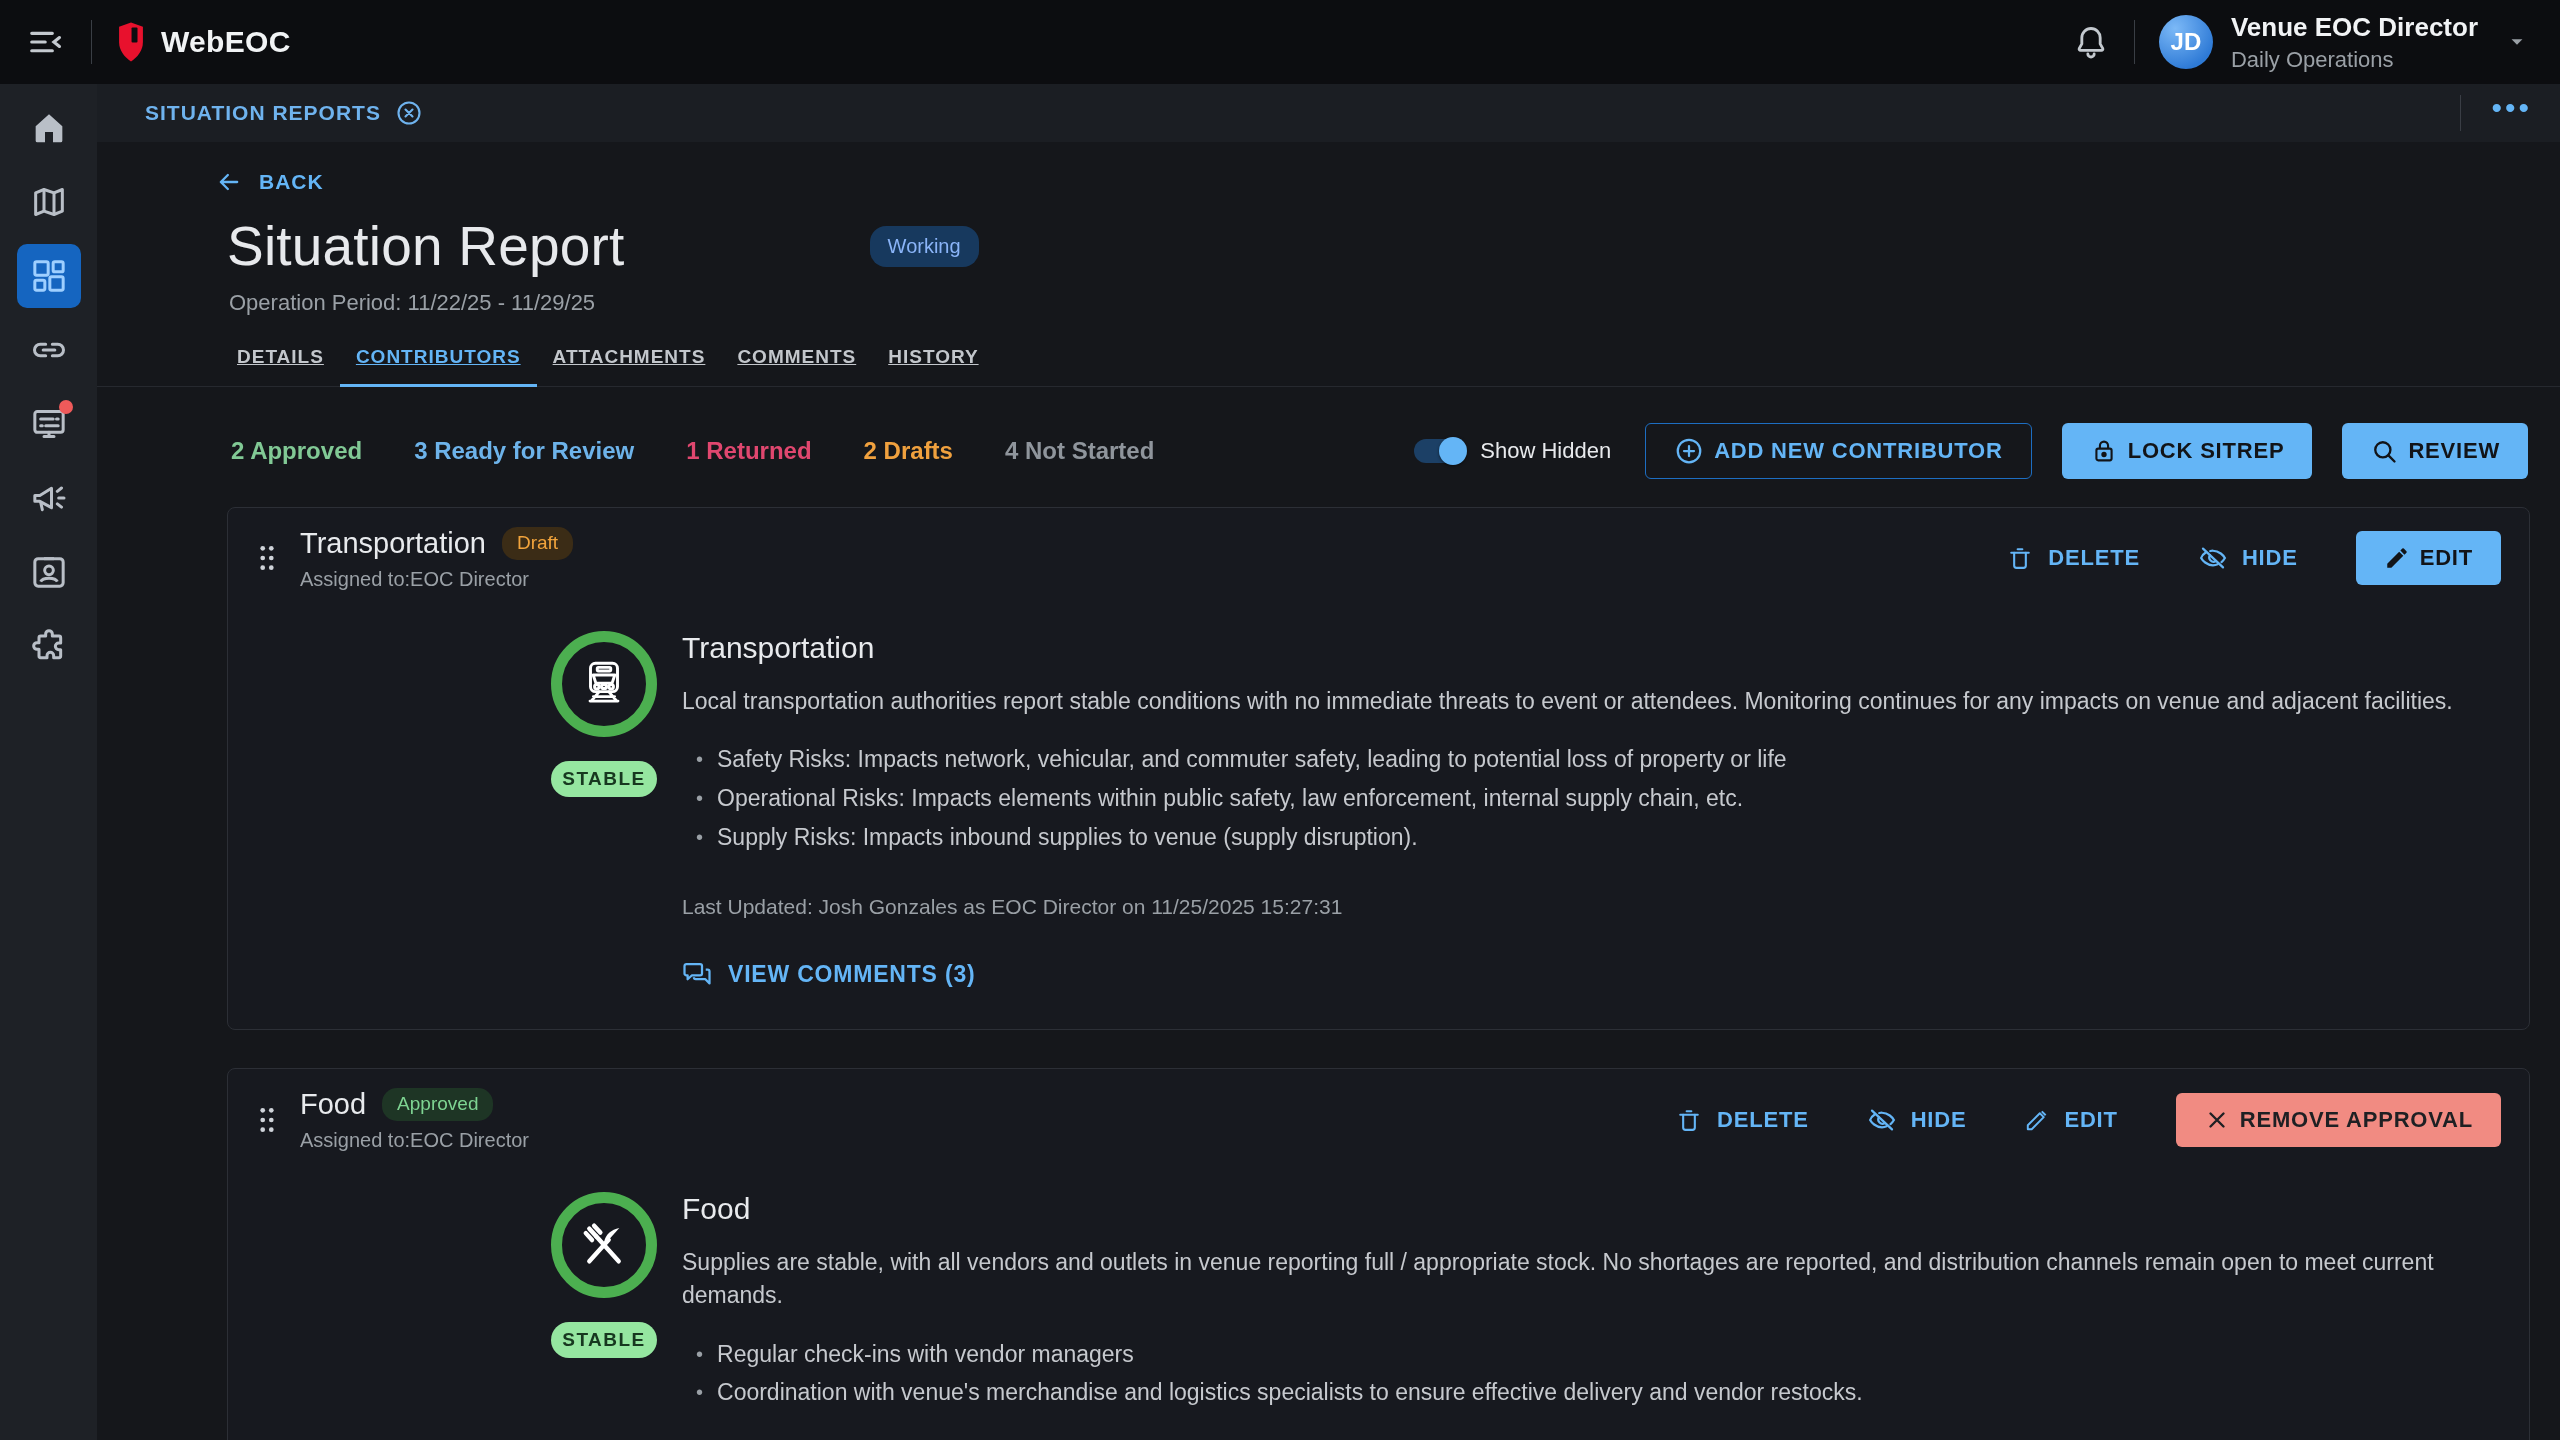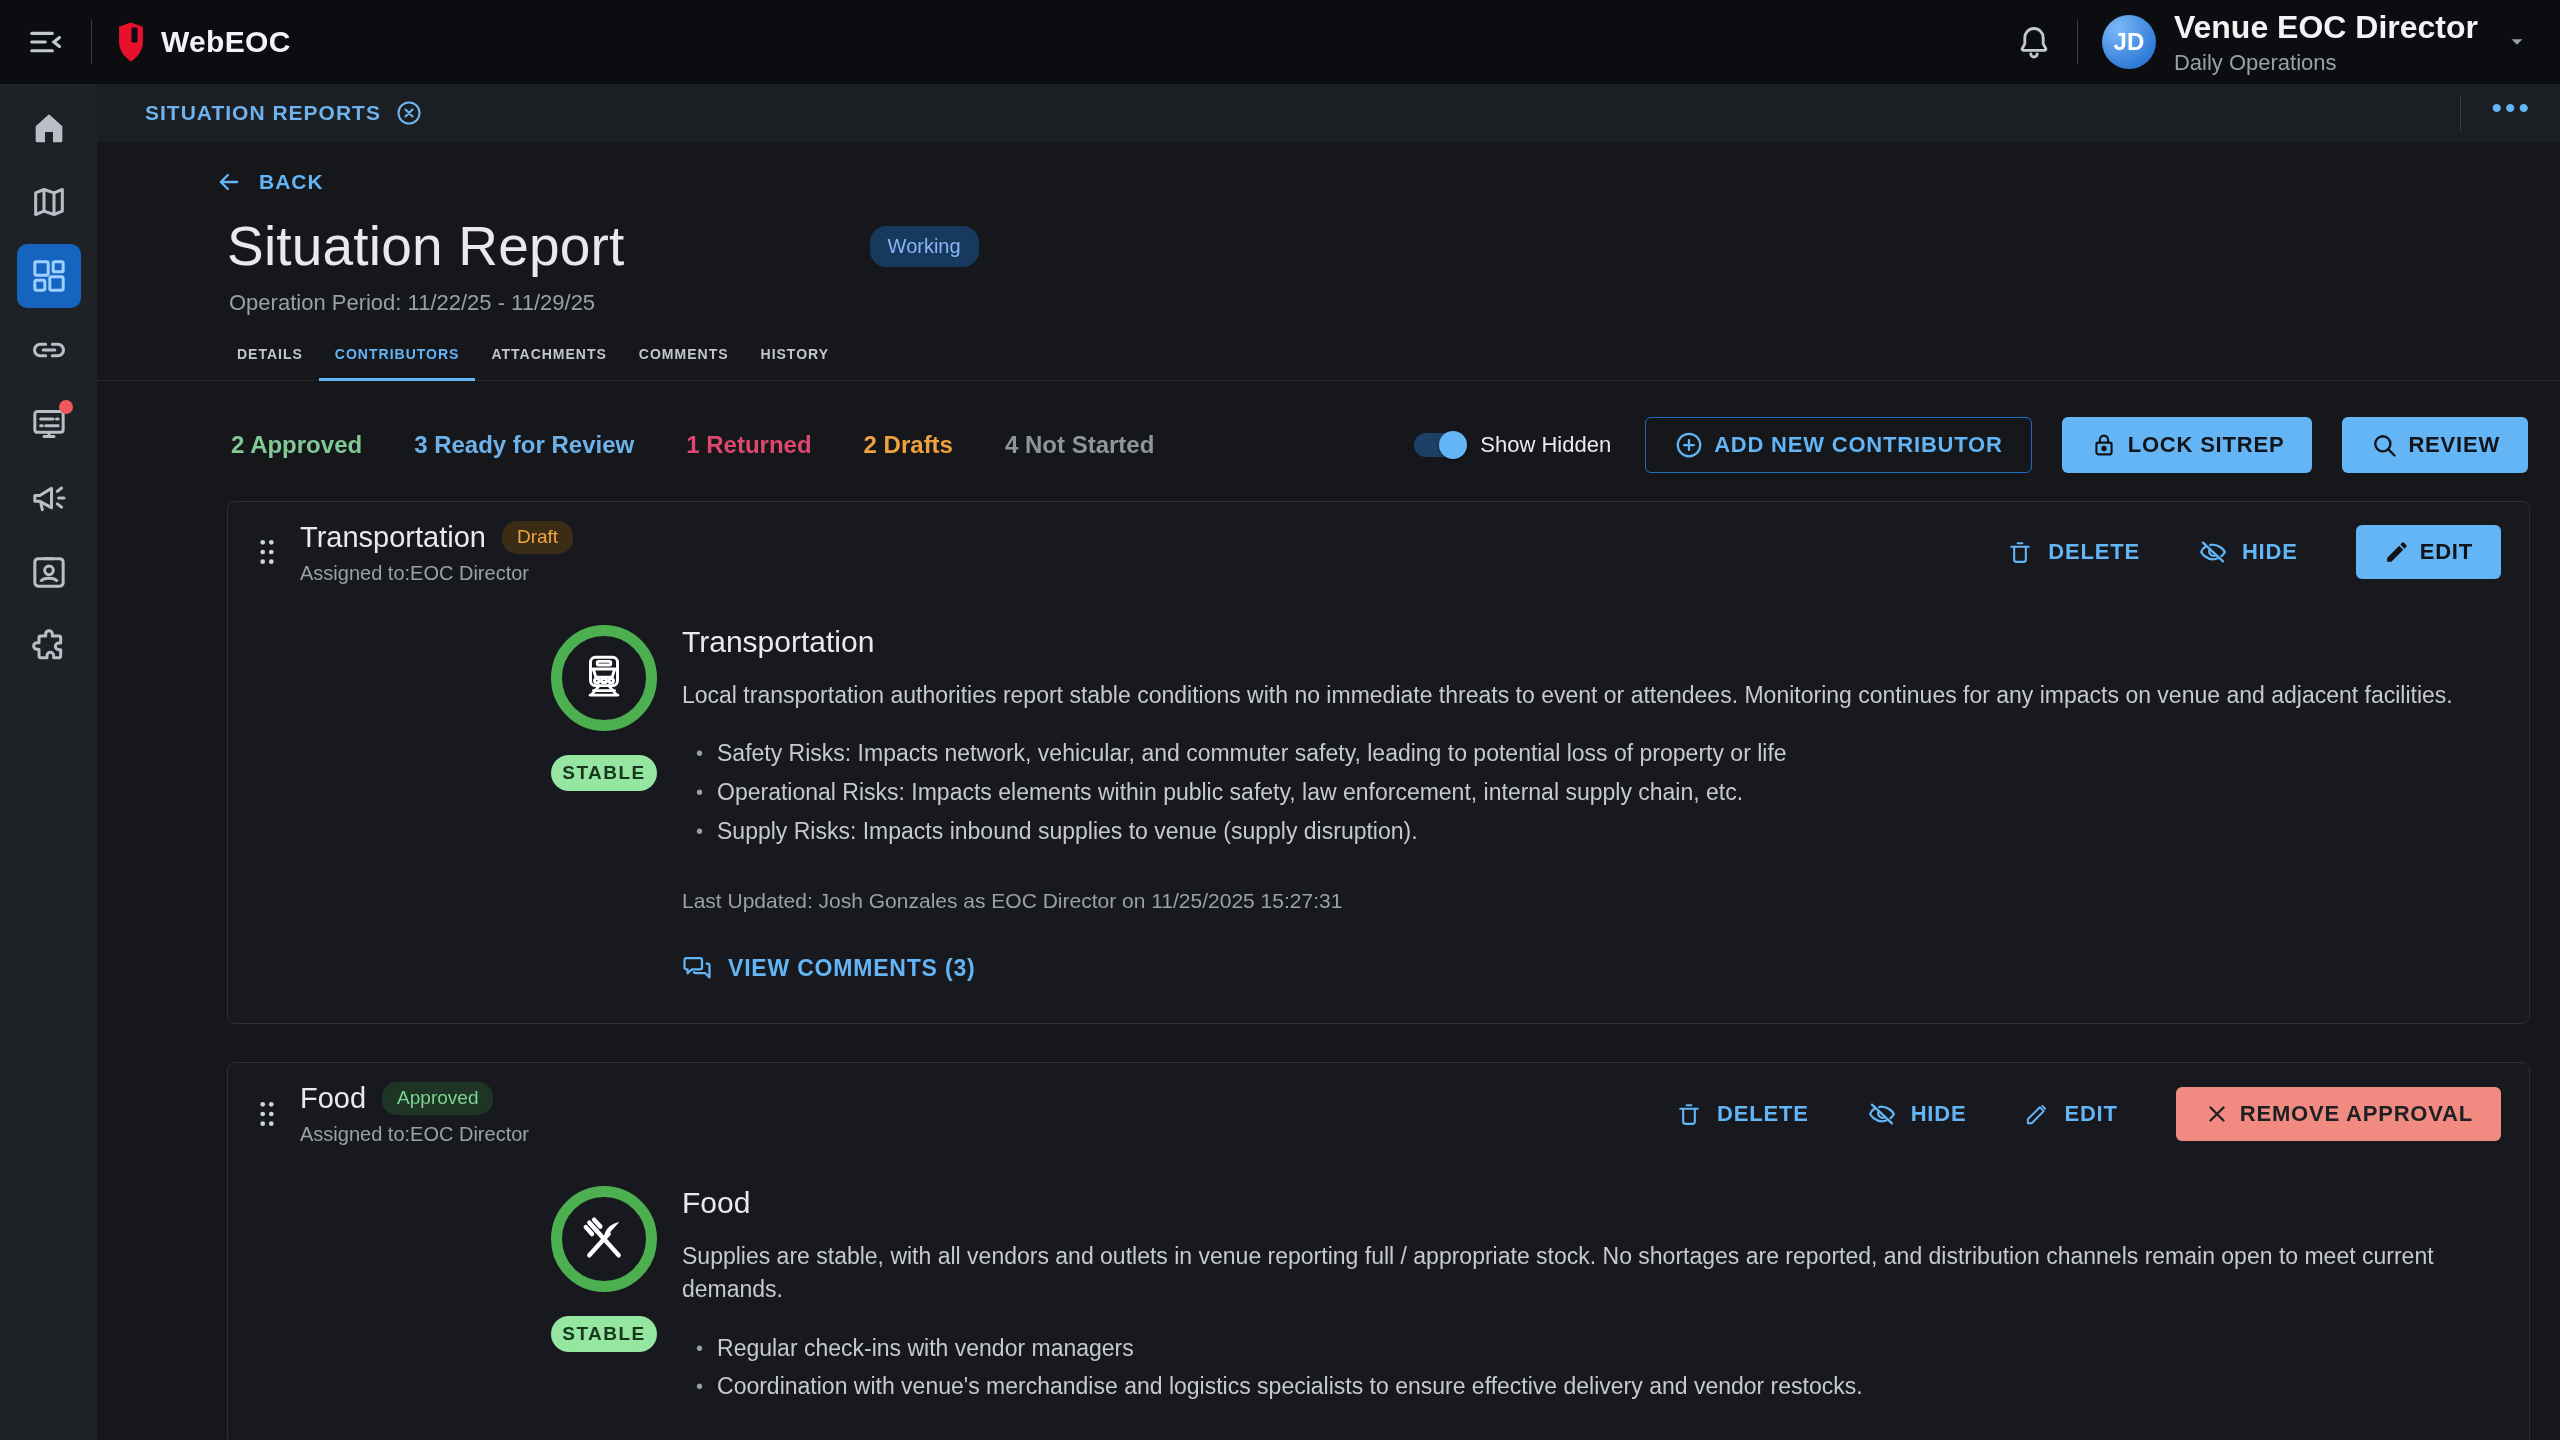--- a/index.html
+++ b/index.html
@@ -9,21 +9,21 @@
   
   .topbar { height:84px; flex:0 0 84px; background:#0c0d10; display:flex; align-items:center; padding:0 30px 0 27px; }
   .icon-btn { background:none; border:none; color:#c4c9cf; cursor:pointer; display:flex; align-items:center; justify-content:center; }
   .tb-divider { width:1px; height:44px; background:#3a3e45; margin:0 26px; }
   .logo-shield { width:26px; height:40px; position:relative; margin-right:17px; }
   .app-name { font-size:30px; font-weight:700; color:#f1f3f5; letter-spacing:0.3px; }
   .tb-right { margin-left:auto; display:flex; align-items:center; }
   .tb-right .tb-divider { margin:0 24px; }
   .avatar { width:54px; height:54px; border-radius:50%; background:radial-gradient(circle at 30% 25%, #7cb9f7, #2e7ad6 75%); display:flex; align-items:center; justify-content:center; font-size:24px; font-weight:700; color:#fff; }
   .user-block { margin-left:18px; line-height:1.25; }
-  .user-name { font-size:32px; font-weight:700; color:#f1f3f5;text-align:center; }
+  .user-name { font-size:26px; font-weight:700; color:#f1f3f5;text-align:center; }
   .user-role { font-size:22px; color:#9aa0a6; margin-top:2px; }
   .caret { margin-left:26px; color:#9aa0a6; }
 
   
   .shell { flex:1; display:flex; min-height:0; }
   .sidebar { width:97px; flex:0 0 97px; background:#1e2126; padding-top:12px; display:flex; flex-direction:column; align-items:center; gap:10px; }
   .side-item { width:64px; height:64px; border-radius:10px; display:flex; align-items:center; justify-content:center; color:#b9bfc7; cursor:pointer; position:relative; background:none; border:none; }
   .side-item.active { background:#1565c0; color:#9ecfff; }
   .notif-dot { position:absolute; top:8px; right:8px; width:14px; height:14px; border-radius:50%; background:#ef5a5a; }
 
@@ -37,21 +37,21 @@
   .more-dots { color:#64b5f6; font-size:30px; letter-spacing:3px; line-height:0.5; background:none; border:none; cursor:pointer; padding-bottom:12px; }
 
   
   .back-row { margin:26px 0 0 118px; }
   .back-link { display:inline-flex; align-items:center; gap:16px; color:#64b5f6; font-size:21px; font-weight:700; letter-spacing:1px; background:none; border:none; cursor:pointer; }
   .title-row { margin:14px 0 0 130px; display:flex; align-items:center; }
   .page-title { font-size:55px; font-weight:400; color:#e7e9ec; letter-spacing:0.2px; }
   .working-badge { margin-left:245px; background:#17395e; color:#8ab4f8; font-size:20px; padding:9px 18px; border-radius:16px; }
   .op-period { margin:12px 0 0 132px; font-size:22px; color:#9aa0a6; }
   .tabs-row { margin-top:30px; border-bottom:1px solid #26292f; padding-left:124px; display:flex; }
-  .tab { padding:0 16px 18px; font-size:14px; font-weight:700; letter-spacing:1px; color:#c3c7cc; background:none; border:none; cursor:pointer; position:relative; }
+  .tab { padding:0 16px 18px; font-size:19px; font-weight:700; letter-spacing:1px; color:#c3c7cc; background:none; border:none; cursor:pointer; position:relative;text-decoration:underline; }
   .tab.active { color:#64b5f6; }
   .tab.active::after { content:""; position:absolute; left:0; right:0; bottom:-1px; height:3px; background:#64b5f6; }
 
   
   .toolbar { margin-top:36px; padding:0 32px 0 134px; display:flex; align-items:center; }
   .summary { display:flex; align-items:center; gap:52px; font-size:24px; font-weight:600; }
   .sum-approved { color:#81c995; } .sum-ready { color:#6db3ea; } .sum-returned { color:#e0476f; }
   .sum-drafts { color:#f0a13e; } .sum-notstarted { color:#8f959c; }
   .controls { margin-left:auto; display:flex; align-items:center; gap:30px; }
   .toggle-group { display:flex; align-items:center; gap:16px; margin-right:4px; cursor:pointer; }

